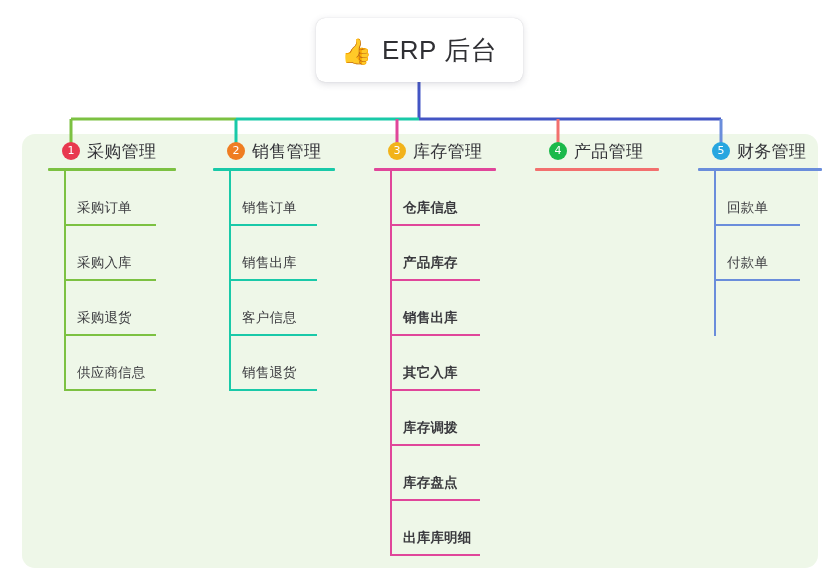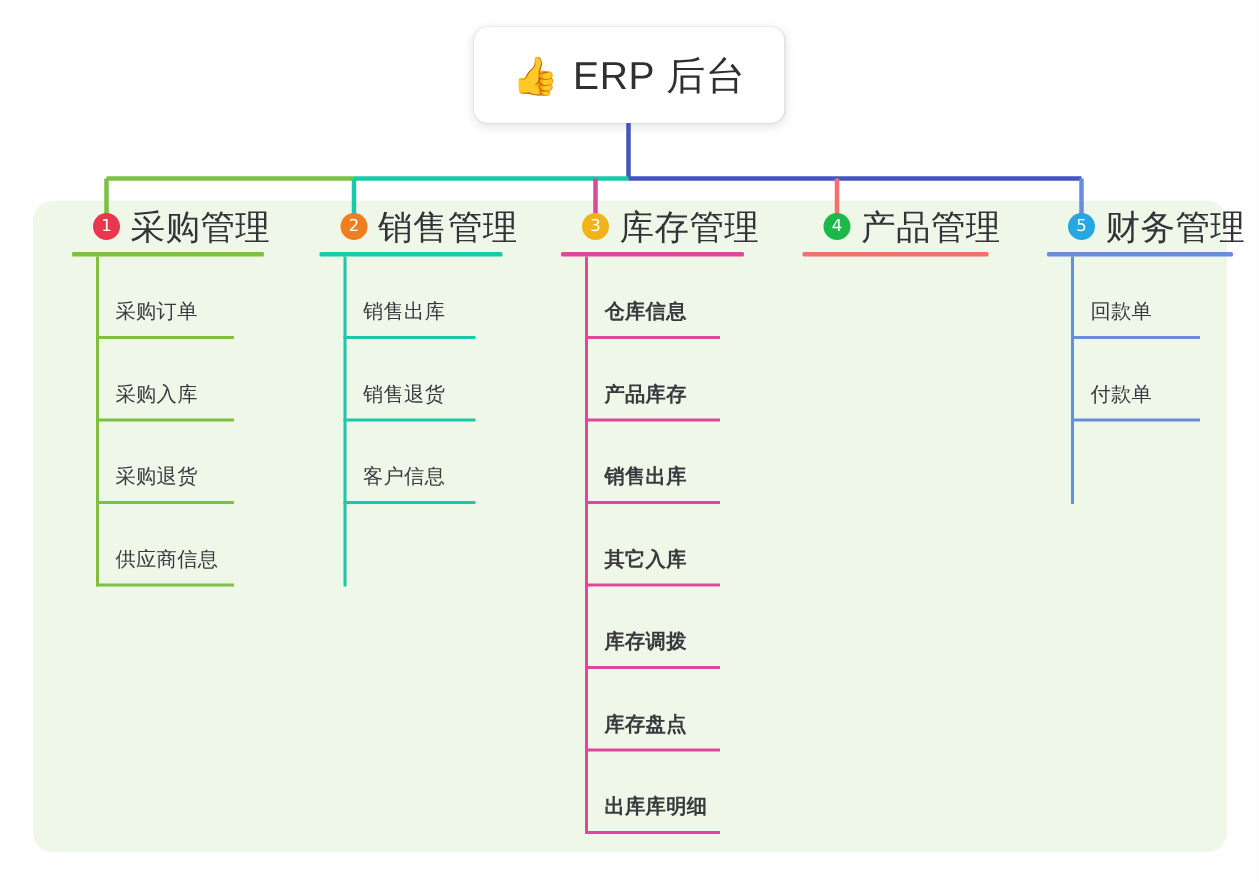--- a/index.html
+++ b/index.html
@@ -92,21 +92,21 @@
     height: 18px;
     border-radius: 50%;
     color: #ffffff;
     font-size: 11px;
     line-height: 18px;
     text-align: center;
     flex: none;
     font-family: "DejaVu Sans", sans-serif;
   }
   .col-title {
-    font-size: 23px;
+    font-size: 17px;
     color: #333338;
     white-space: nowrap;
     letter-spacing: 0.3px;
   }
   .col-rule {
     height: 3px;
     border-radius: 1px;
     margin-left: 8px;
   }
 
@@ -196,29 +196,33 @@
     </div>
     <div class="column" style="left: 183px;">
       <div class="col-head">
         <span class="badge" style="background: rgb(239, 125, 34);">2</span>
         <span class="col-title">销售管理</span>
       </div>
       <div class="col-rule" style="background: rgb(25, 201, 168); width: 122px;"></div>
       <div class="leaves" style="height: 220px;">
         <div class="leaf-stem" style="background: rgb(25, 201, 168); height: 220px;"></div>
         <div class="leaf">
+          <span class="leaf-text">销售订单</span>
+          <div class="leaf-underline" style="background: rgb(25, 201, 168); width: 88px;"></div>
+        </div>
+        <div class="leaf">
           <span class="leaf-text">销售出库</span>
           <div class="leaf-underline" style="background: rgb(25, 201, 168); width: 88px;"></div>
         </div>
         <div class="leaf">
+          <span class="leaf-text">客户信息</span>
+          <div class="leaf-underline" style="background: rgb(25, 201, 168); width: 88px;"></div>
+        </div>
+        <div class="leaf">
           <span class="leaf-text">销售退货</span>
-          <div class="leaf-underline" style="background: rgb(25, 201, 168); width: 88px;"></div>
-        </div>
-        <div class="leaf">
-          <span class="leaf-text">客户信息</span>
           <div class="leaf-underline" style="background: rgb(25, 201, 168); width: 88px;"></div>
         </div>
       </div>
     </div>
     <div class="column" style="left: 344px;">
       <div class="col-head">
         <span class="badge" style="background: rgb(242, 179, 26);">3</span>
         <span class="col-title">库存管理</span>
       </div>
       <div class="col-rule" style="background: rgb(224, 70, 154); width: 122px;"></div>

